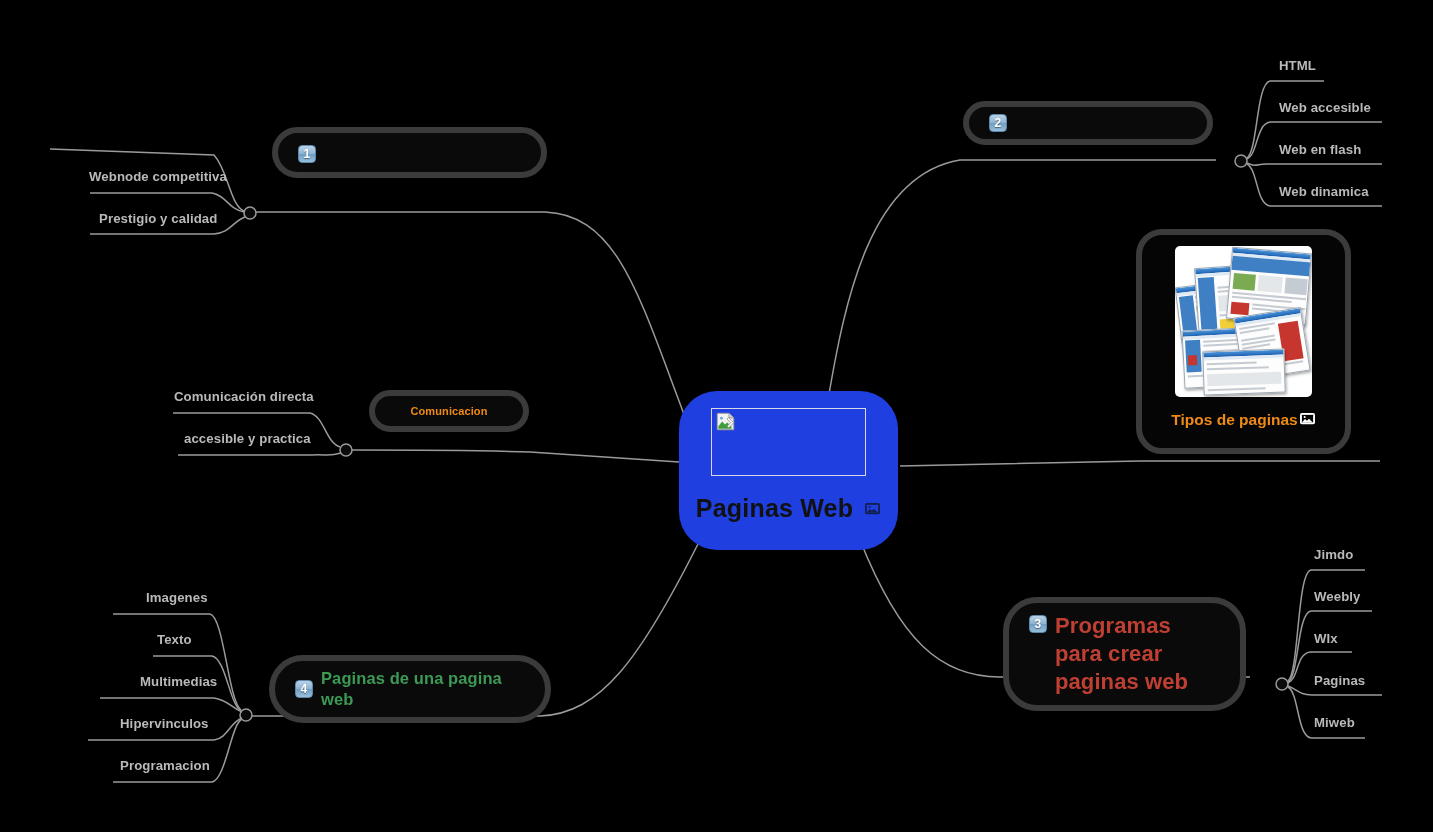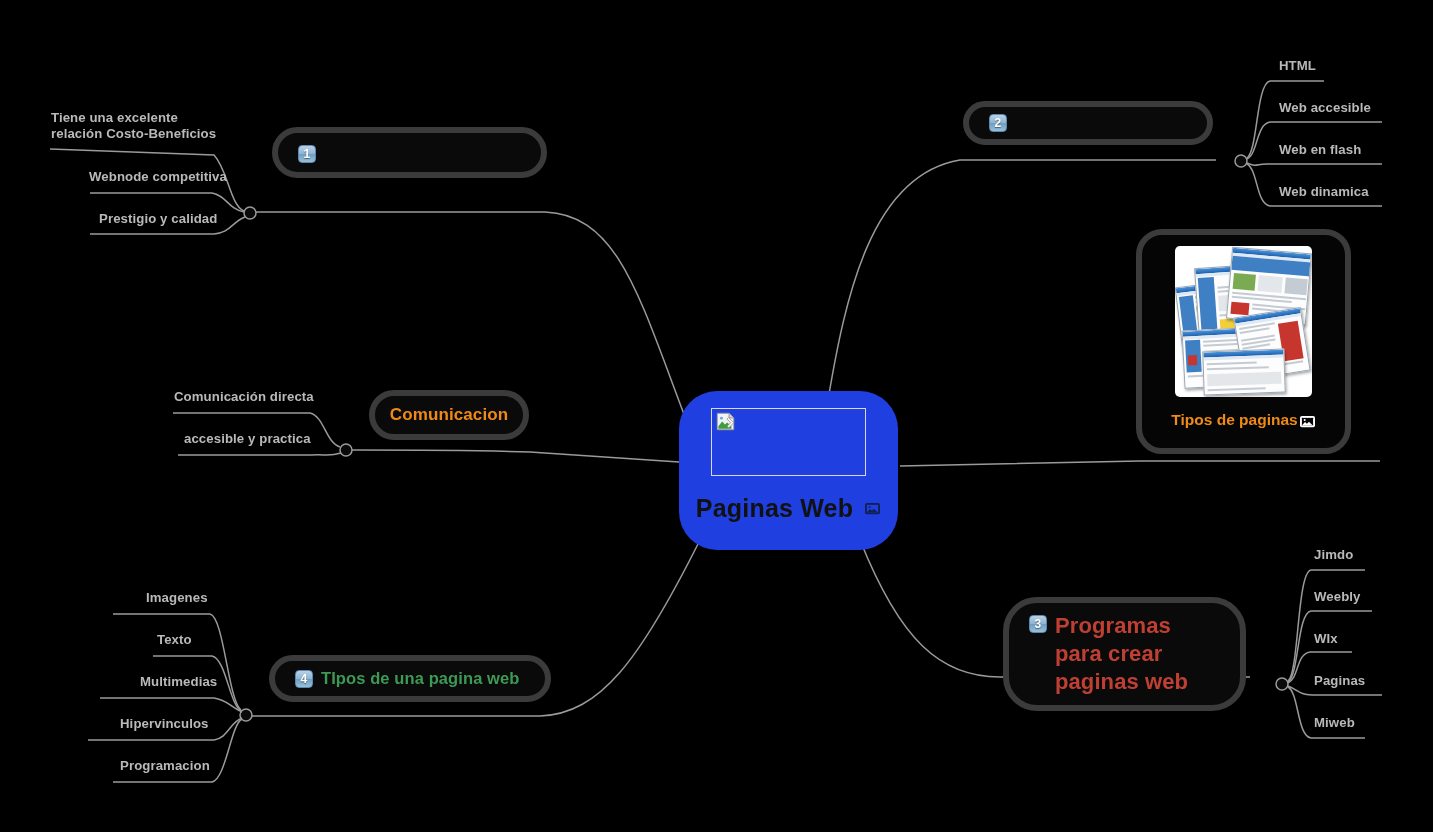--- a/index.html
+++ b/index.html
@@ -97,21 +97,21 @@
   }
   #image-node-pic {
     width: 137px; height: 151px;
     background: #fff;
     border-radius: 5px;
     position: relative;
     overflow: hidden;
   }
   #image-node-caption-row {
     margin-top: 14px;
-    display: flex; align-items: flex-end; gap: 1px;
+    display: flex; align-items: flex-start; gap: 1px;
   }
   #image-node-caption {
     color: #f08a16;
     font-size: 15.5px;
     font-weight: bold;
   }
 
   
   .leaf {
     position: absolute;
@@ -210,22 +210,20 @@
         <circle cx="6" cy="6.4" r="1.1" fill="#12204f"></circle>
         <path d="M3.4 11.6 l3-3.2 2 2.1 2.1-2.3 3.6 3.4 Z" fill="#12204f"></path>
       </svg>
     </div>
   </div>
 
   <div class="node" style="left:272px; top:127px; width:275px;">
     <span class="badge">1</span>
   </div>
 
-  <div class="leaf" style="left:51px; top:110px;">Tiene una excelente
-relación Costo-Beneficios</div>
   <div class="leaf" style="left:89px; top:169px;">Webnode competitiva</div>
   <div class="leaf" style="left:99px; top:211px;">Prestigio y calidad</div>
 
   <div class="node" style="left:963px; top:101px; width:250px; padding-top:7px; padding-bottom:7px;">
     <span class="badge" style="align-self:center; margin-top:0;">2</span>
   </div>
 
   <div class="leaf" style="left:1279px; top:58px;">HTML</div>
   <div class="leaf" style="left:1279px; top:100px;">Web accesible</div>
   <div class="leaf" style="left:1279px; top:142px;">Web en flash</div>
@@ -238,31 +236,31 @@
   </div>
 
   <div class="leaf" style="left:1314px; top:547px;">Jimdo</div>
   <div class="leaf" style="left:1314px; top:589px;">Weebly</div>
   <div class="leaf" style="left:1314px; top:631px;">WIx</div>
   <div class="leaf" style="left:1314px; top:673px;">Paginas</div>
   <div class="leaf" style="left:1314px; top:715px;">Miweb</div>
 
   <div class="node" style="left:269px; top:655px; width:282px; padding-top:7px; padding-bottom:7px;">
     <span class="badge" style="align-self:center; margin-top:0;">4</span>
-    <span class="label" style="color:#3d9a55; font-size:16.5px;">TIpos de una pagina web</span>
+    <span class="label" style="color:#3d9a55; font-size:16.5px;">Paginas de una pagina web</span>
   </div>
 
   <div class="leaf" style="left:146px; top:590px;">Imagenes</div>
   <div class="leaf" style="left:157px; top:632px;">Texto</div>
   <div class="leaf" style="left:140px; top:674px;">Multimedias</div>
   <div class="leaf" style="left:120px; top:716px;">Hipervinculos</div>
   <div class="leaf" style="left:120px; top:758px;">Programacion</div>
 
   <div class="node" style="left:369px; top:390px; width:160px; padding-top:8px; padding-bottom:8px; justify-content:center;">
-    <span class="label" style="color:#f08a16; font-size:17px;">Comunicacion</span>
+    <span class="label" style="color:#f08a16; font-size:11px;">Comunicacion</span>
   </div>
 
   <div class="leaf" style="left:174px; top:389px;">Comunicación directa</div>
   <div class="leaf" style="left:184px; top:431px;">accesible y practica</div>
 
   <div id="image-node">
     <div id="image-node-pic">
 
       <div class="win" style="left:4px; top:38px; width:52px; height:74px; transform:rotate(-7deg);">
         <div class="bar"></div>

